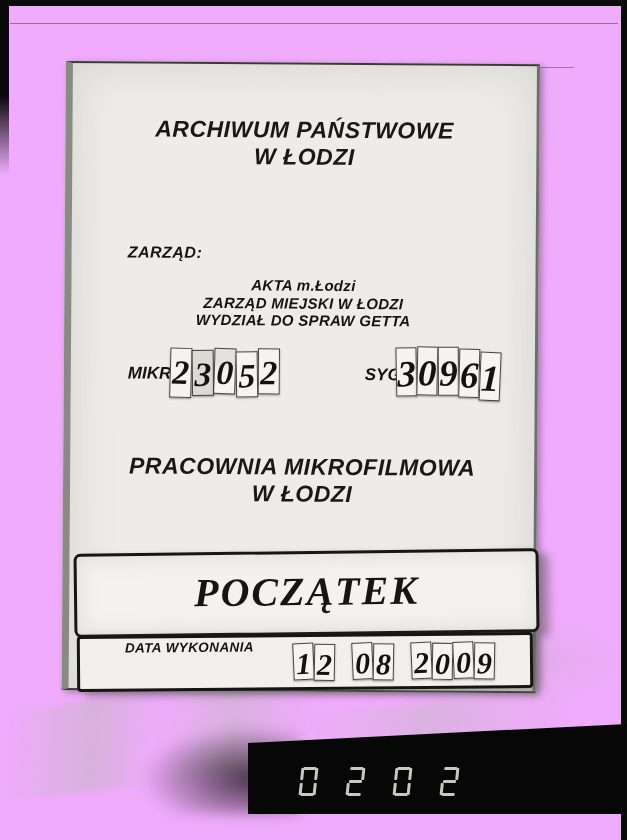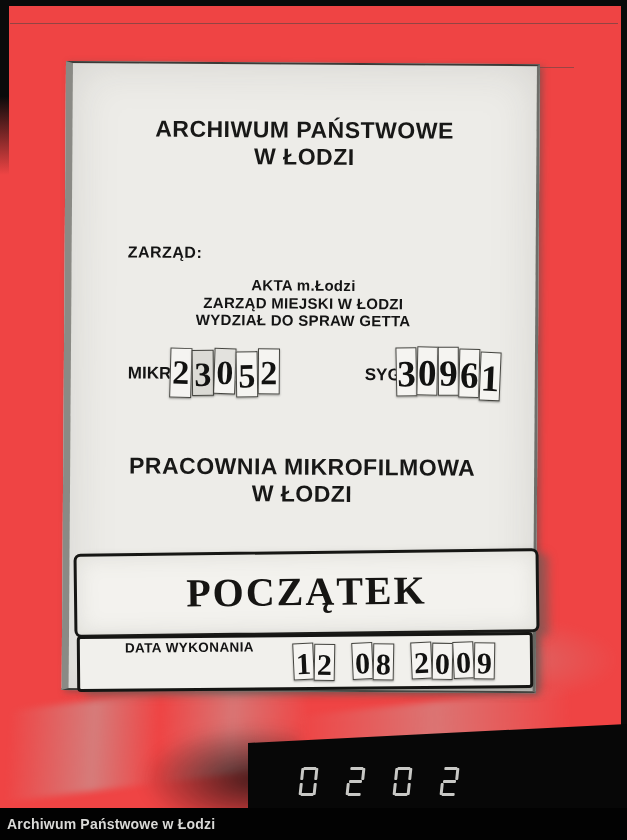--- a/index.html
+++ b/index.html
@@ -1,19 +1,19 @@
 <!DOCTYPE html>
 <html><head>
 <meta charset="utf-8">
 <style>
   html,body { margin:0; padding:0; background:#222; }
   .stage {
     position:relative; width:627px; height:840px; margin:0 auto;
-    background:#ef4444; overflow:hidden;
-    font-family:"Liberation Sans", sans-serif; color:#141414;
+    background:#f0abfc; overflow:hidden;
+    font-family:"Liberation Sans", sans-serif; color:#141414;font-style:italic;
   }
   
   .border-top   { position:absolute; left:0; top:0; width:627px; height:6px; background:#0a0a0a; }
   .border-right { position:absolute; right:0; top:0; width:6px; height:840px; background:#0a0a0a; }
   .border-left  { position:absolute; left:0; top:0; width:9px; height:175px;
                   background:linear-gradient(to bottom,#0a0a0a 0%,#0a0a0a 55%,rgba(10,10,10,0) 100%); }
   .thin-line    { position:absolute; left:10px; top:23px; width:608px; height:1px; background:rgba(70,70,68,0.55); }
   .corner-line  { position:absolute; left:528px; top:67px; width:46px; height:1px; background:rgba(70,70,68,0.5); }
 
   
@@ -227,17 +227,14 @@
         <div class="sseg">
           <div class="seg seg-a"></div>
           <div class="seg seg-b"></div>
           <div class="seg seg-g"></div>
           <div class="seg seg-e"></div>
           <div class="seg seg-d"></div>
         </div>
       </div>
   </div>
 
-  <div class="footer-bar">
-    <span class="footer-caption">Archiwum Państwowe w Łodzi</span>
-  </div>
 
 </div>
 
 </body></html>

